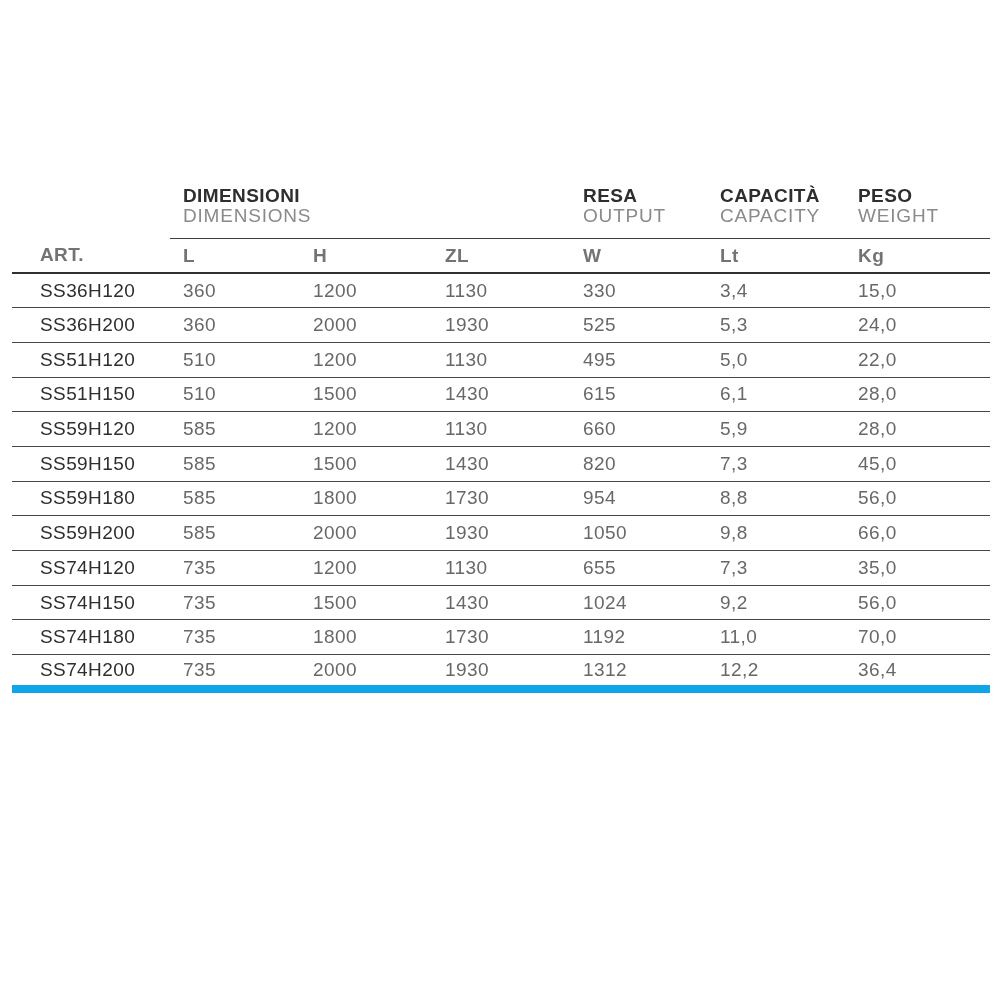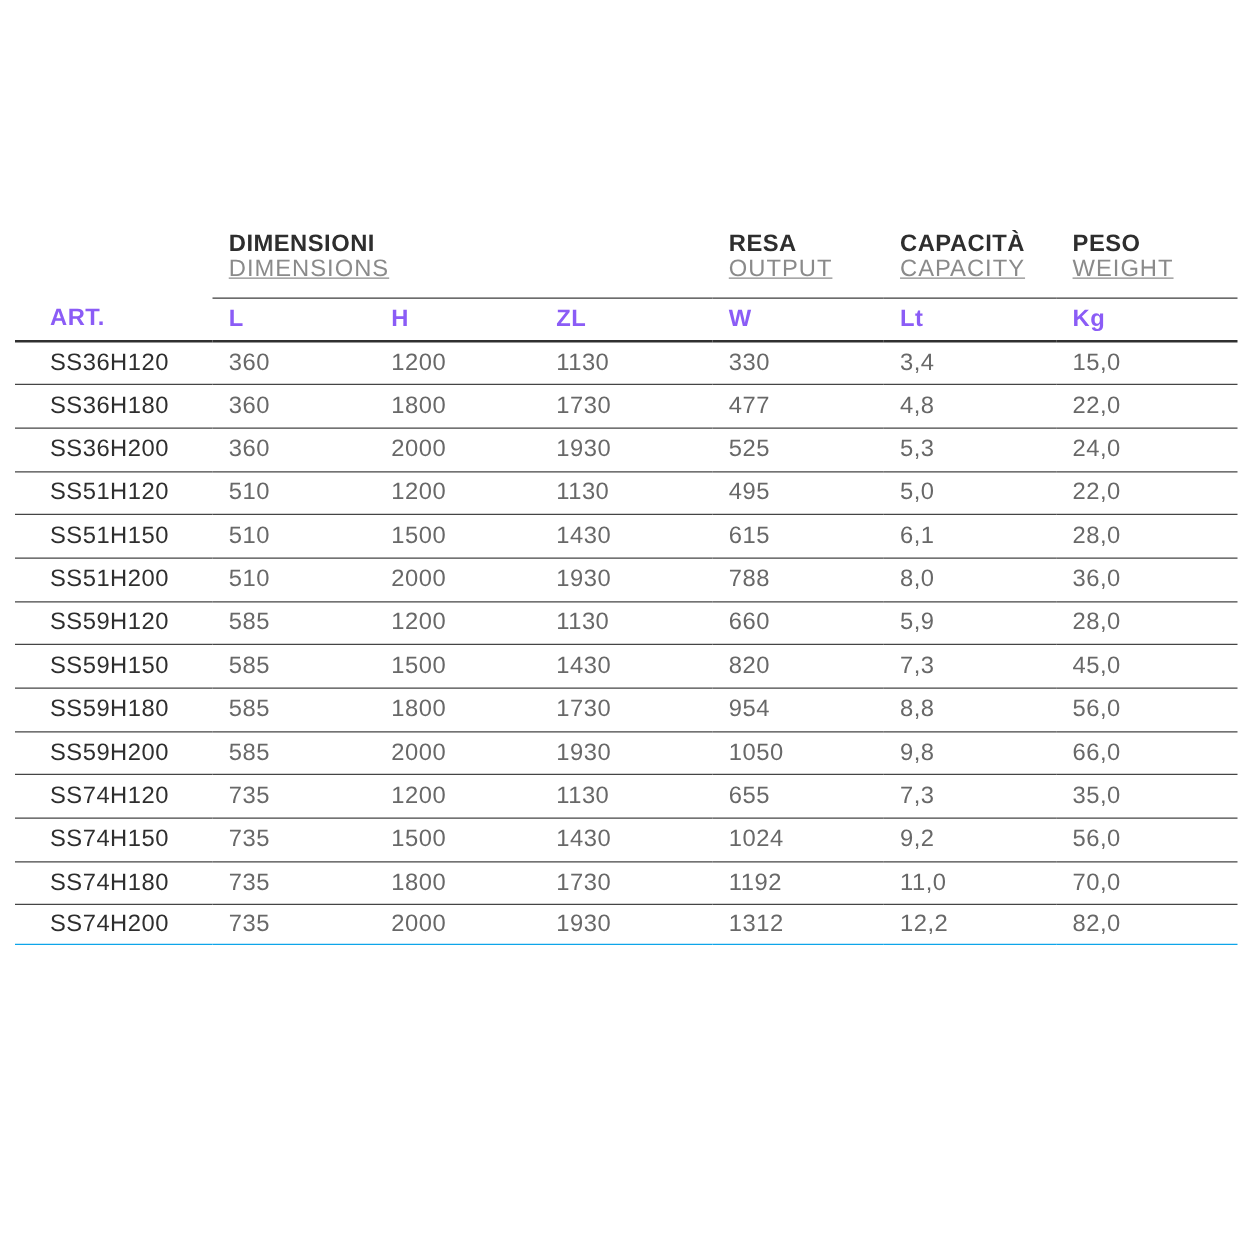--- a/index.html
+++ b/index.html
@@ -51,30 +51,29 @@
     letter-spacing: 0.4px;
     line-height: 1.08;
   }
   .gh-secondary {
     display: block;
     font-size: 19px;
     font-weight: 400;
     color: #8a8a8a;
     letter-spacing: 0.8px;
     line-height: 1.08;
-    text-decoration: underline;
   }
 
   
   tr.colhead-row th {
     height: 33px;
     vertical-align: middle;
     font-size: 19px;
     font-weight: 700;
-    color: #8b5cf6;
+    color: #737373;
     letter-spacing: 0.4px;
     border-bottom: 2.5px solid #303030;
   }
 
   
   tbody tr {
     height: 34.7px;
   }
   tbody td {
     vertical-align: middle;
@@ -139,29 +138,20 @@
         <tr>
     <td class="col-art">SS36H120</td>
     <td>360</td>
     <td>1200</td>
     <td>1130</td>
     <td>330</td>
     <td>3,4</td>
     <td>15,0</td>
   </tr>
         <tr>
-    <td class="col-art">SS36H180</td>
-    <td>360</td>
-    <td>1800</td>
-    <td>1730</td>
-    <td>477</td>
-    <td>4,8</td>
-    <td>22,0</td>
-  </tr>
-        <tr>
     <td class="col-art">SS36H200</td>
     <td>360</td>
     <td>2000</td>
     <td>1930</td>
     <td>525</td>
     <td>5,3</td>
     <td>24,0</td>
   </tr>
         <tr>
     <td class="col-art">SS51H120</td>
@@ -175,29 +165,20 @@
         <tr>
     <td class="col-art">SS51H150</td>
     <td>510</td>
     <td>1500</td>
     <td>1430</td>
     <td>615</td>
     <td>6,1</td>
     <td>28,0</td>
   </tr>
         <tr>
-    <td class="col-art">SS51H200</td>
-    <td>510</td>
-    <td>2000</td>
-    <td>1930</td>
-    <td>788</td>
-    <td>8,0</td>
-    <td>36,0</td>
-  </tr>
-        <tr>
     <td class="col-art">SS59H120</td>
     <td>585</td>
     <td>1200</td>
     <td>1130</td>
     <td>660</td>
     <td>5,9</td>
     <td>28,0</td>
   </tr>
         <tr>
     <td class="col-art">SS59H150</td>
@@ -253,17 +234,17 @@
     <td>11,0</td>
     <td>70,0</td>
   </tr>
         <tr>
     <td class="col-art">SS74H200</td>
     <td>735</td>
     <td>2000</td>
     <td>1930</td>
     <td>1312</td>
     <td>12,2</td>
-    <td>82,0</td>
+    <td>36,4</td>
   </tr>
       </tbody>
   </table>
 </div>
 
 </body></html>

